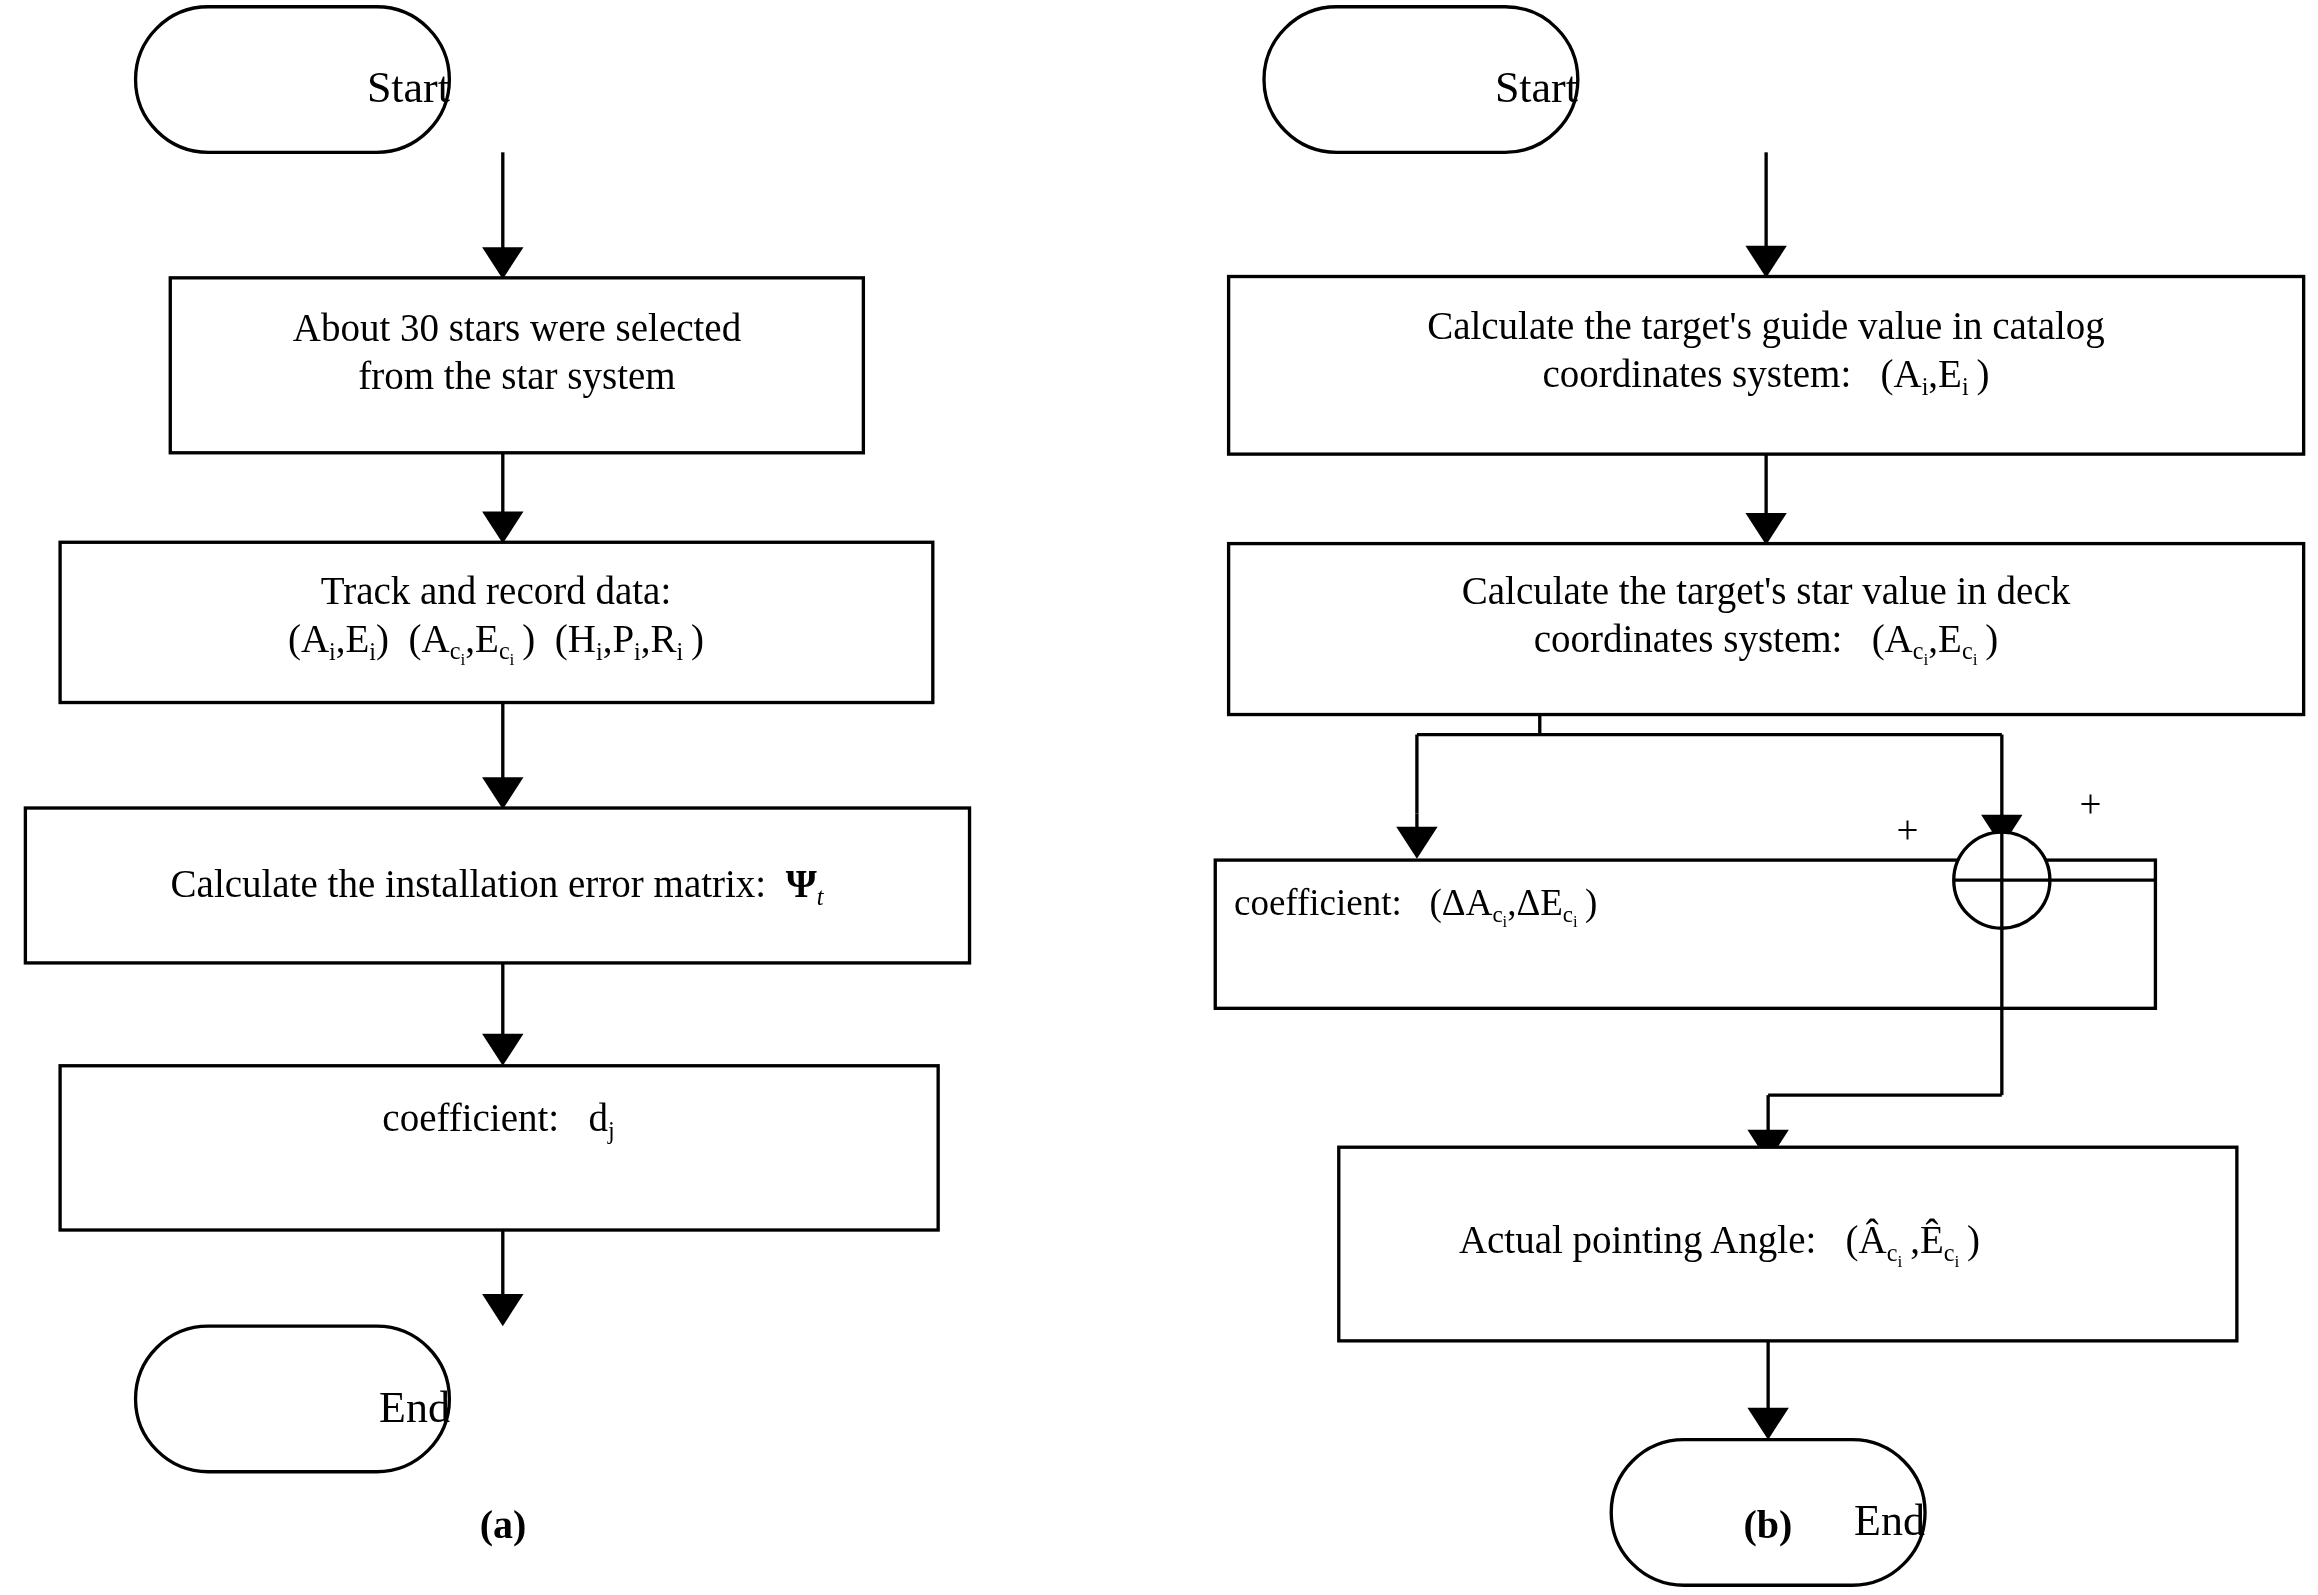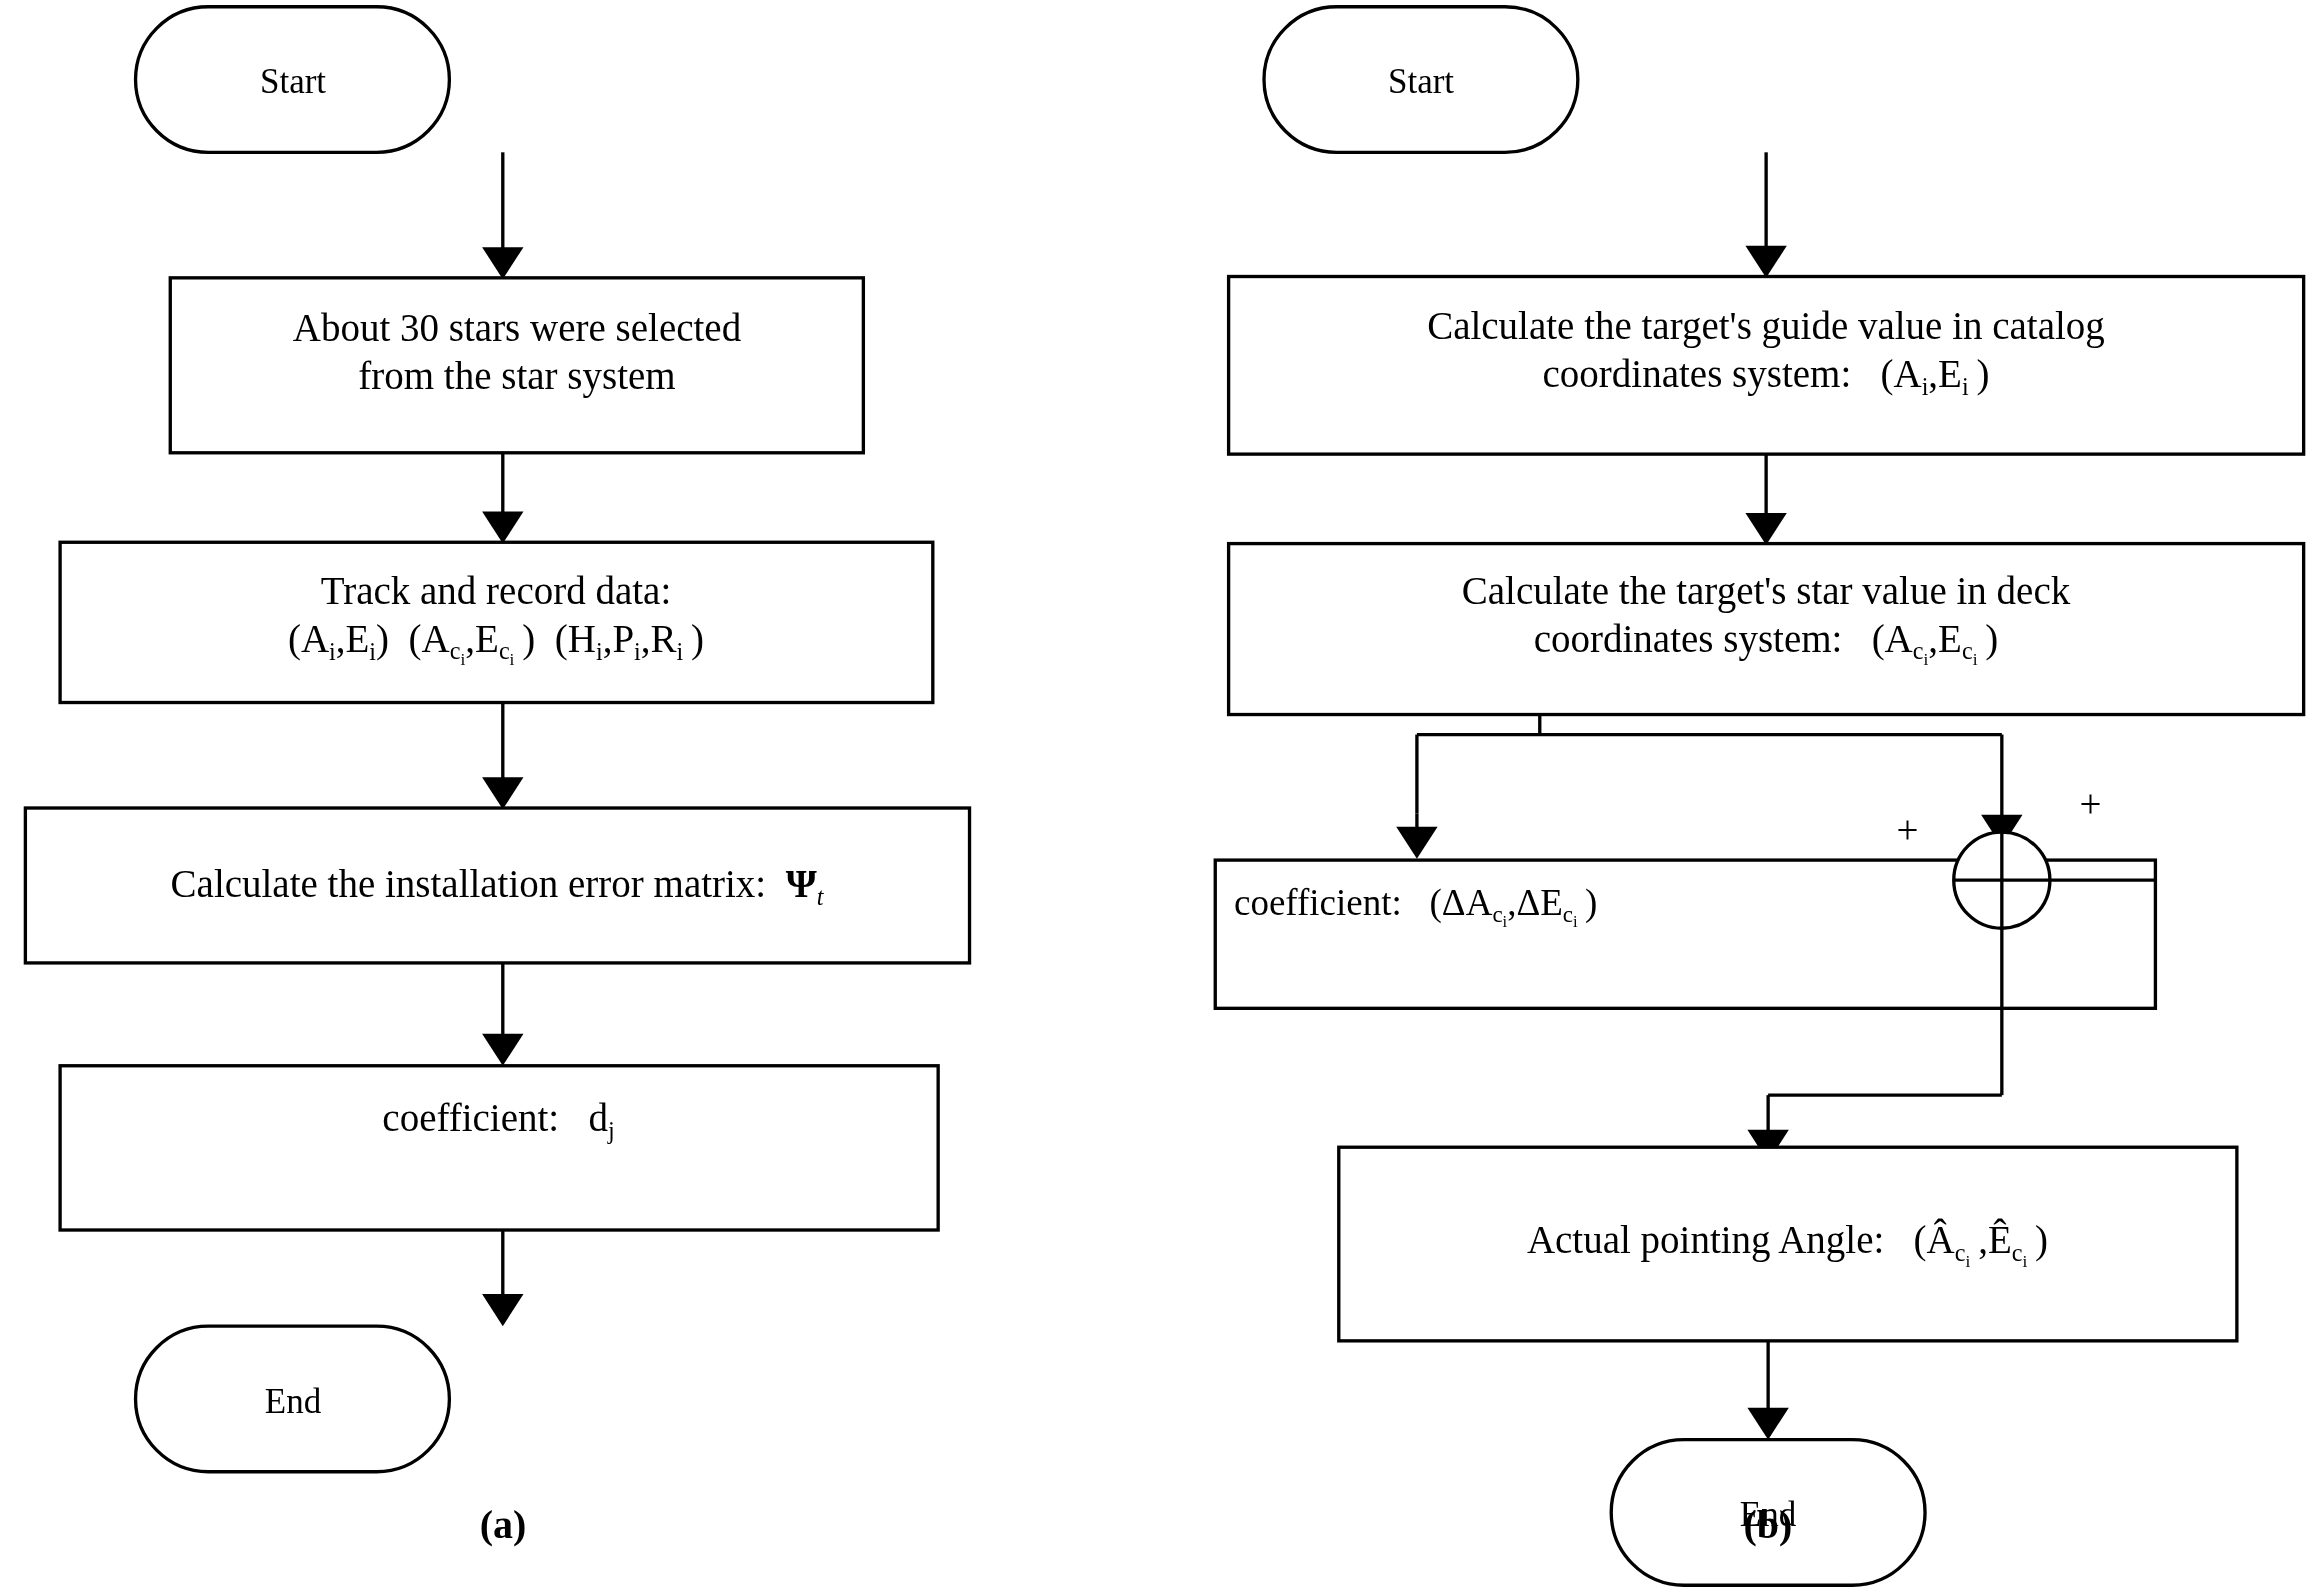--- a/index.html
+++ b/index.html
@@ -60,21 +60,22 @@
     text-align: center;
     color: #000000;
     font-family: "Liberation Serif", "DejaVu Serif", serif;
     line-height: 1.22;
     white-space: nowrap;
   }
   .txt-wrap {
     white-space: normal;
   }
   .t-terminal {
-    font-size: 35px;
+    font-size: 44px;
+    text-align: right;
   }
   .t-box {
     font-size: 39px;
   }
   .t-small-box {
     font-size: 37px;
   }
   .t-panel {
     font-size: 40px;
     font-weight: bold;
@@ -232,21 +233,21 @@
     <div>
       <span>coefficient:</span>
       <span class="math">&nbsp;&nbsp;(ΔA<sub>c<sub>i</sub></sub>,ΔE<sub>c<sub>i</sub></sub> )</span>
     </div>
   </div>
 
   <div class="txt t-plus" style="left:1884px; top:806px; width:47px;">+</div>
 
   <div class="txt t-plus" style="left:2067px; top:780px; width:47px;">+</div>
 
-  <div class="txt t-box" style="left:1407px; top:1216px; width:761px;">
+  <div class="txt t-box" style="left:1339px; top:1216px; width:761px;">
     <span>Actual pointing Angle:</span>
     <span class="math">&nbsp;&nbsp;(Â<sub>c<sub>i</sub></sub> ,Ê<sub>c<sub>i</sub></sub> )</span>
   </div>
 
   <div class="txt t-terminal" style="left:1611px; top:1494px; width:314px;">End</div>
 
   <div class="txt t-panel" style="left:1601px; top:1501px; width:334px;">(b)</div>
 
 </div>
 

